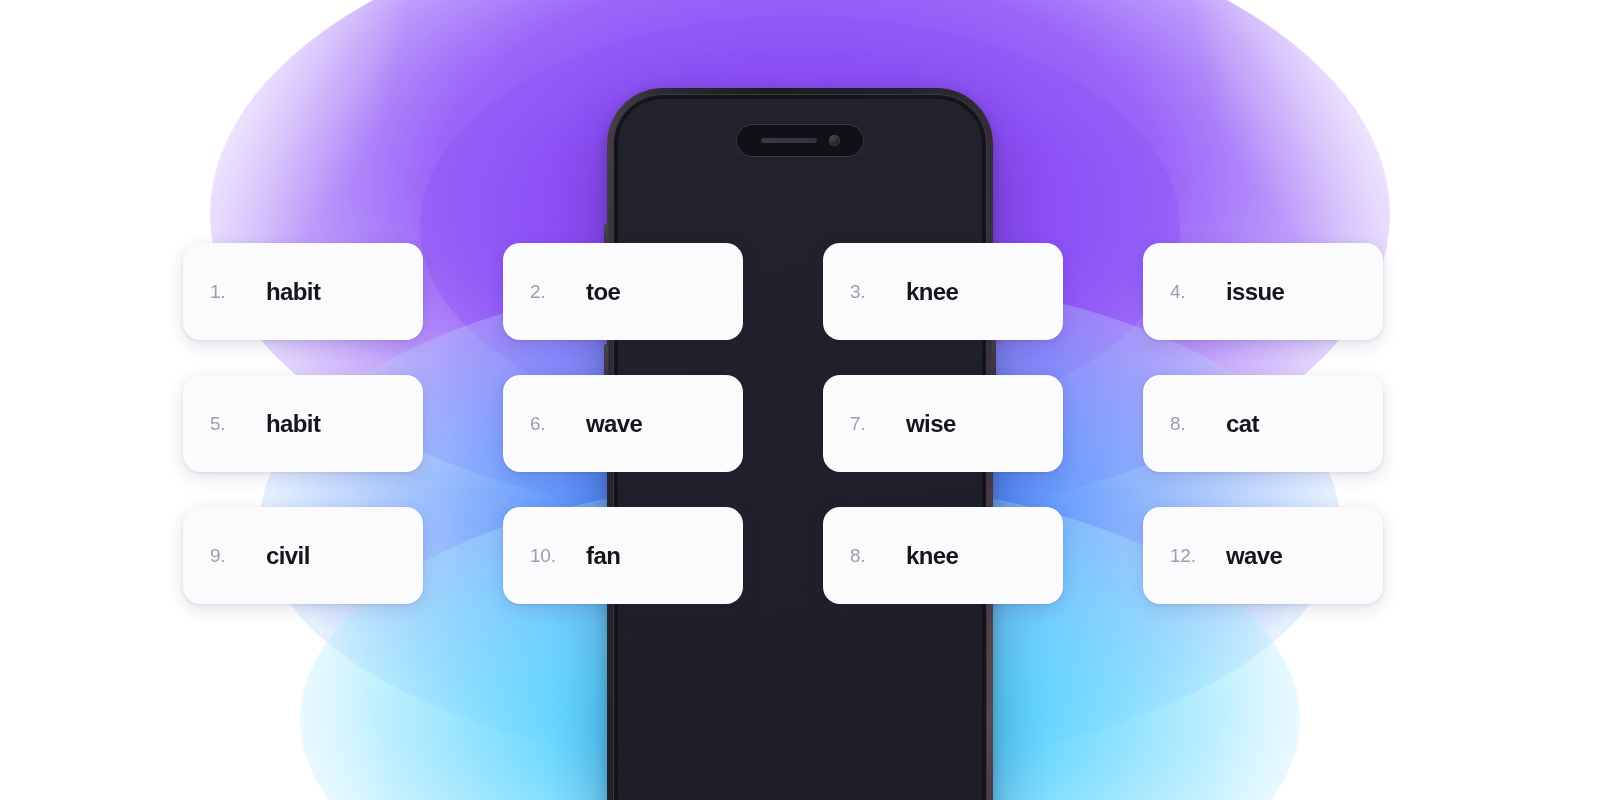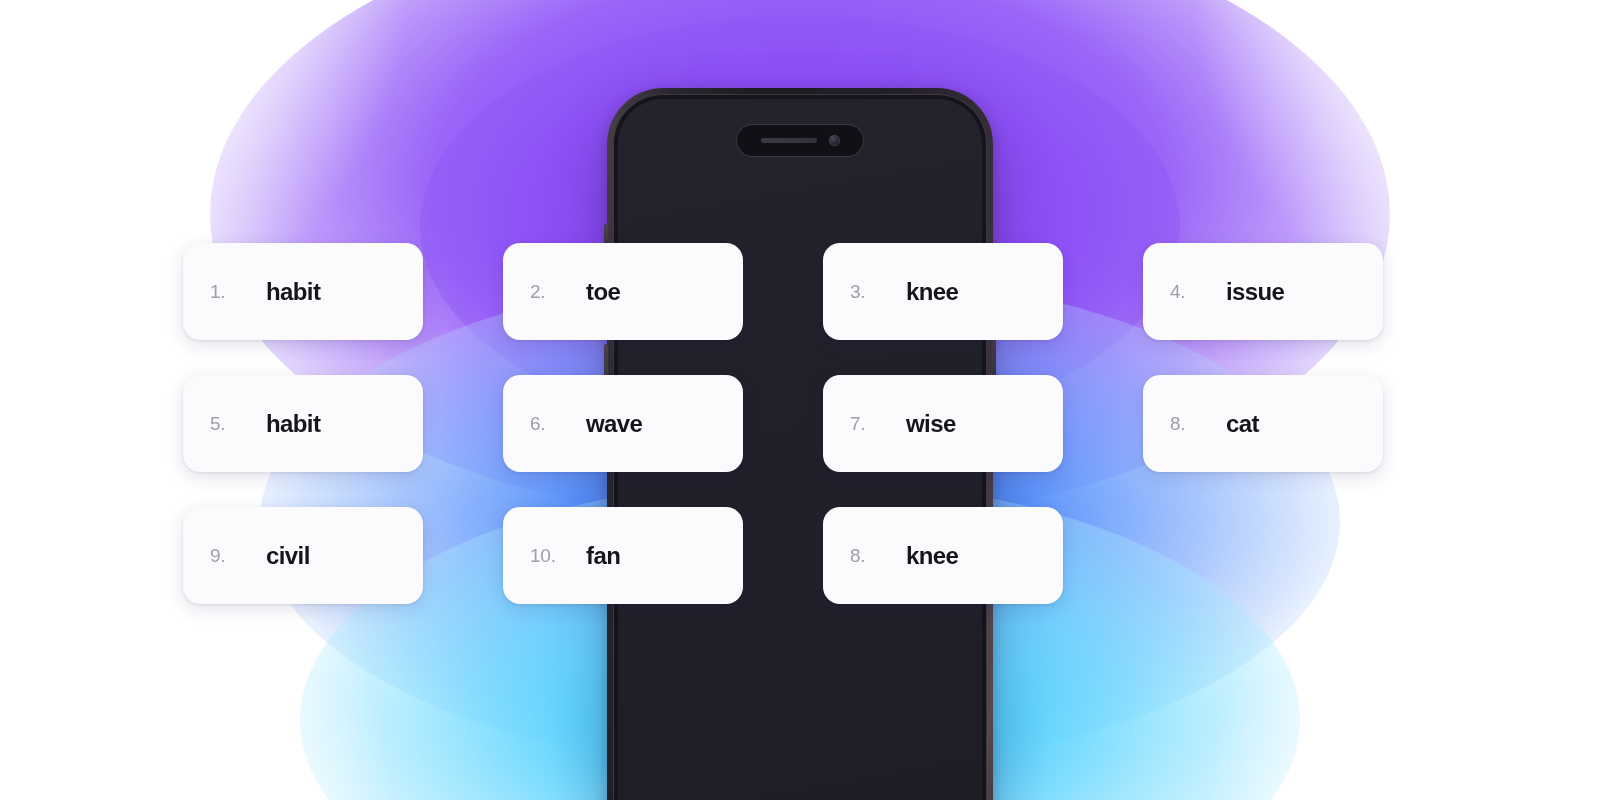--- a/index.html
+++ b/index.html
@@ -214,15 +214,19 @@
         <span class="word-text">civil</span>
       </div>
       <div class="word-card">
         <span class="word-index">10.</span>
         <span class="word-text">fan</span>
       </div>
       <div class="word-card">
         <span class="word-index">8.</span>
         <span class="word-text">knee</span>
       </div>
+      <div class="word-card">
+        <span class="word-index">12.</span>
+        <span class="word-text">wave</span>
+      </div>
     </div>
 
 </div>
 
 </body></html>

